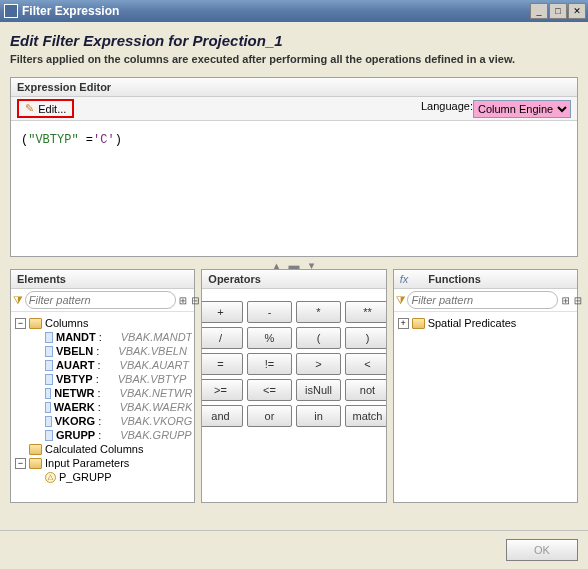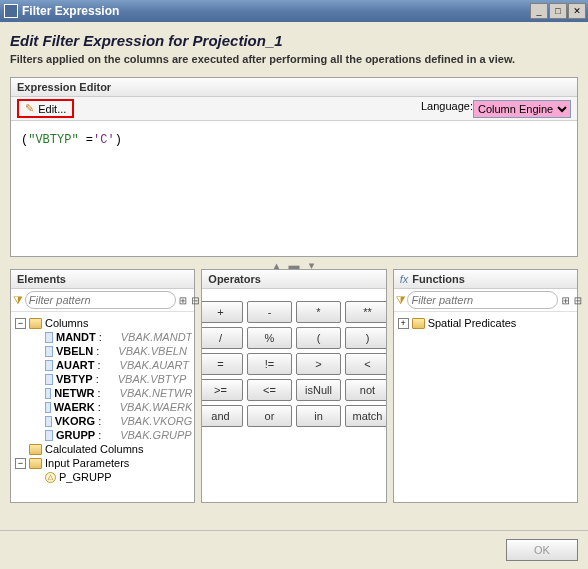--- a/index.html
+++ b/index.html
@@ -38,21 +38,21 @@
 .tree-row { display: flex; align-items: center; gap: 3px; padding: 1px 0; cursor: default; white-space: nowrap; overflow: hidden; }
 .indent1 { padding-left: 2px; } .indent2 { padding-left: 16px; } .indent3 { padding-left: 32px; }
 .toggle { width: 11px; height: 11px; border: 1px solid #808080; display: inline-flex; align-items: center; justify-content: center; font-size: 9px; line-height: 1; color: #000; background: #fff; cursor: pointer; }
 .folder-icon { width: 13px; height: 11px; background: linear-gradient(to bottom, #ffe9a8, #e8c266); border: 1px solid #c09030; border-radius: 1px; display: inline-block; }
 .col-icon { width: 8px; height: 11px; border: 1px solid #88aadd; background: #dde8f8; display: inline-block; }
 .param-icon { width: 11px; height: 11px; border: 1px solid #c0a030; background: #fff4d0; border-radius: 50%; display: inline-flex; align-items: center; justify-content: center; font-size: 7px; color: #a07010; }
 .col-name { font-weight: bold; color: #000; }
 .col-desc { color: #888; font-style: italic; margin-left: 16px; }
 .op-grid { display: grid; grid-template-columns: repeat(4, 45px); gap: 4px; padding: 10px; justify-content: center; align-content: start; }
 .op-btn { height: 22px; border: 1px solid #808080; background: linear-gradient(to bottom, #fdfdfd, #e0e0e0); display: flex; align-items: center; justify-content: center; cursor: pointer; font-size: 11px; color: #333; border-radius: 2px; }
-.fx { font-style: italic; font-weight: normal; color: #5a7ba8; margin-right: 0; }
+.fx { font-style: italic; font-weight: normal; color: #5a7ba8; margin-right: 16px; }
 .footer { display: flex; justify-content: flex-end; gap: 8px; padding: 8px 10px; border-top: 1px solid #c0c0c0; }
 .btn { min-width: 72px; height: 22px; border: 1px solid #808080; background: linear-gradient(to bottom, #fdfdfd, #e0e0e0); display: flex; align-items: center; justify-content: center; cursor: pointer; font-size: 11px; }
 .btn.disabled { color: #999; }
 .funnel { color: #c09020; }
 input { font-family: inherit; border-radius: 9px; }
 </style>
 </head>
 <body>
 
 <div class="titlebar">

